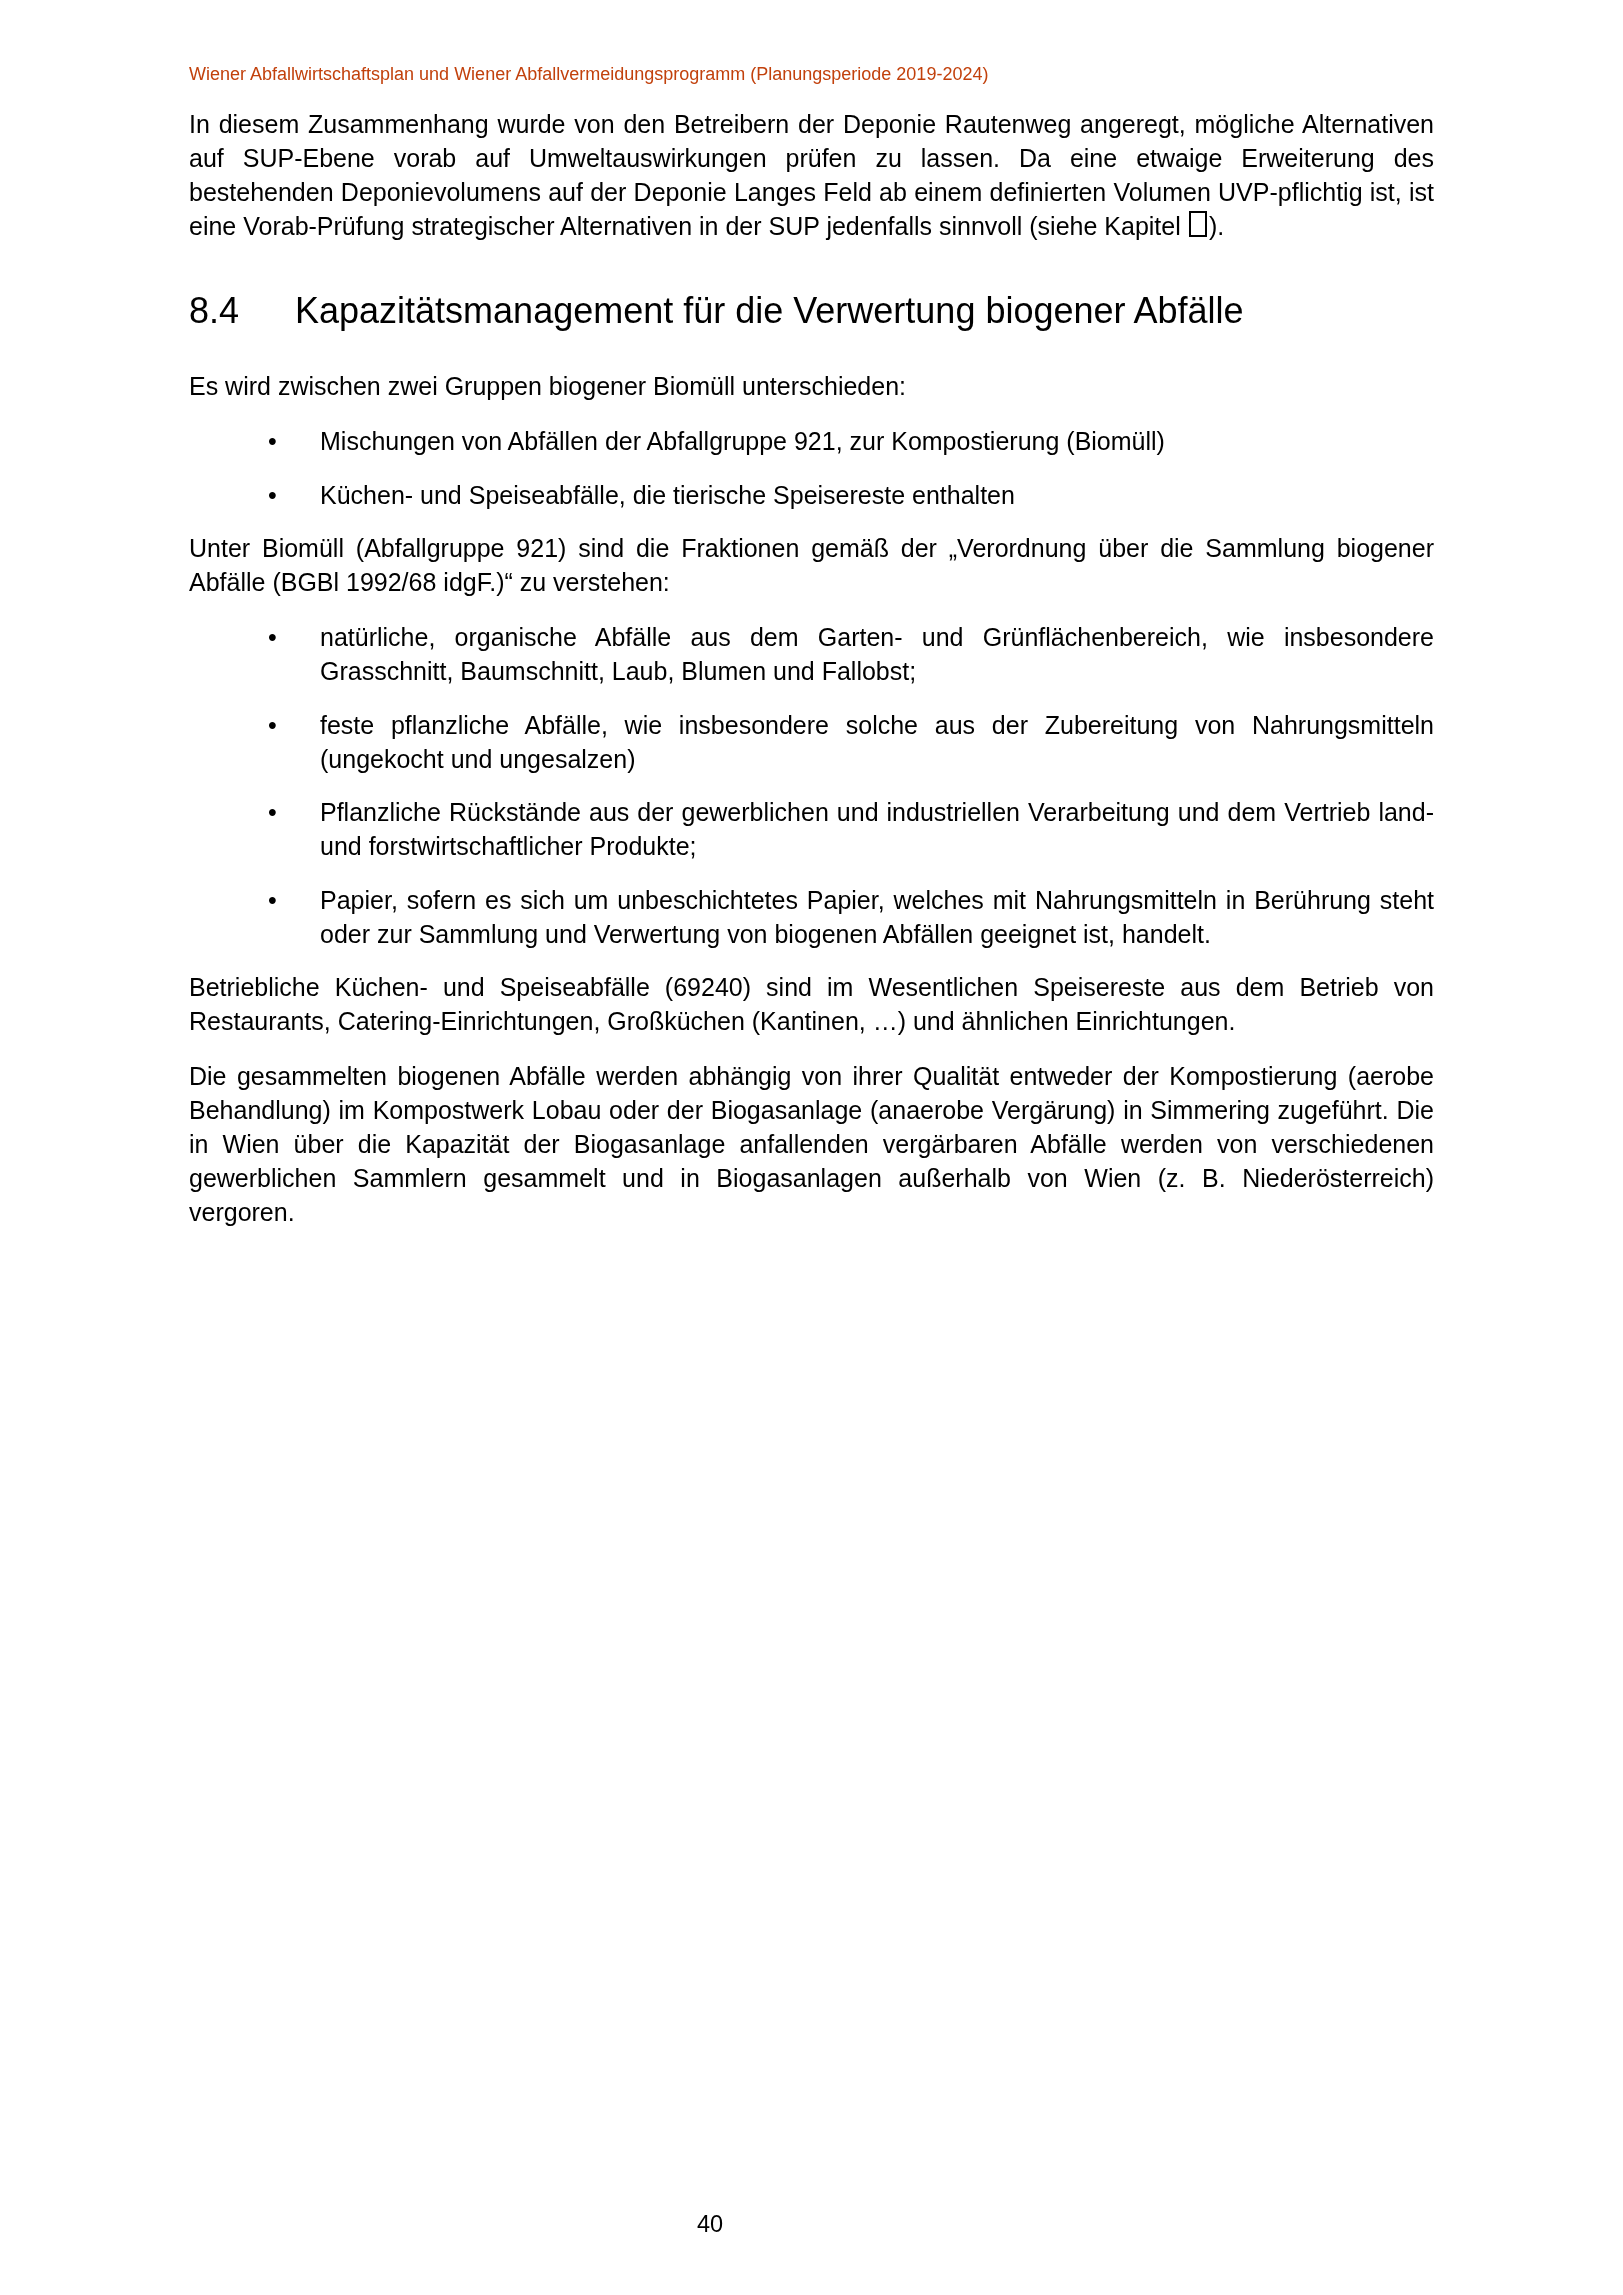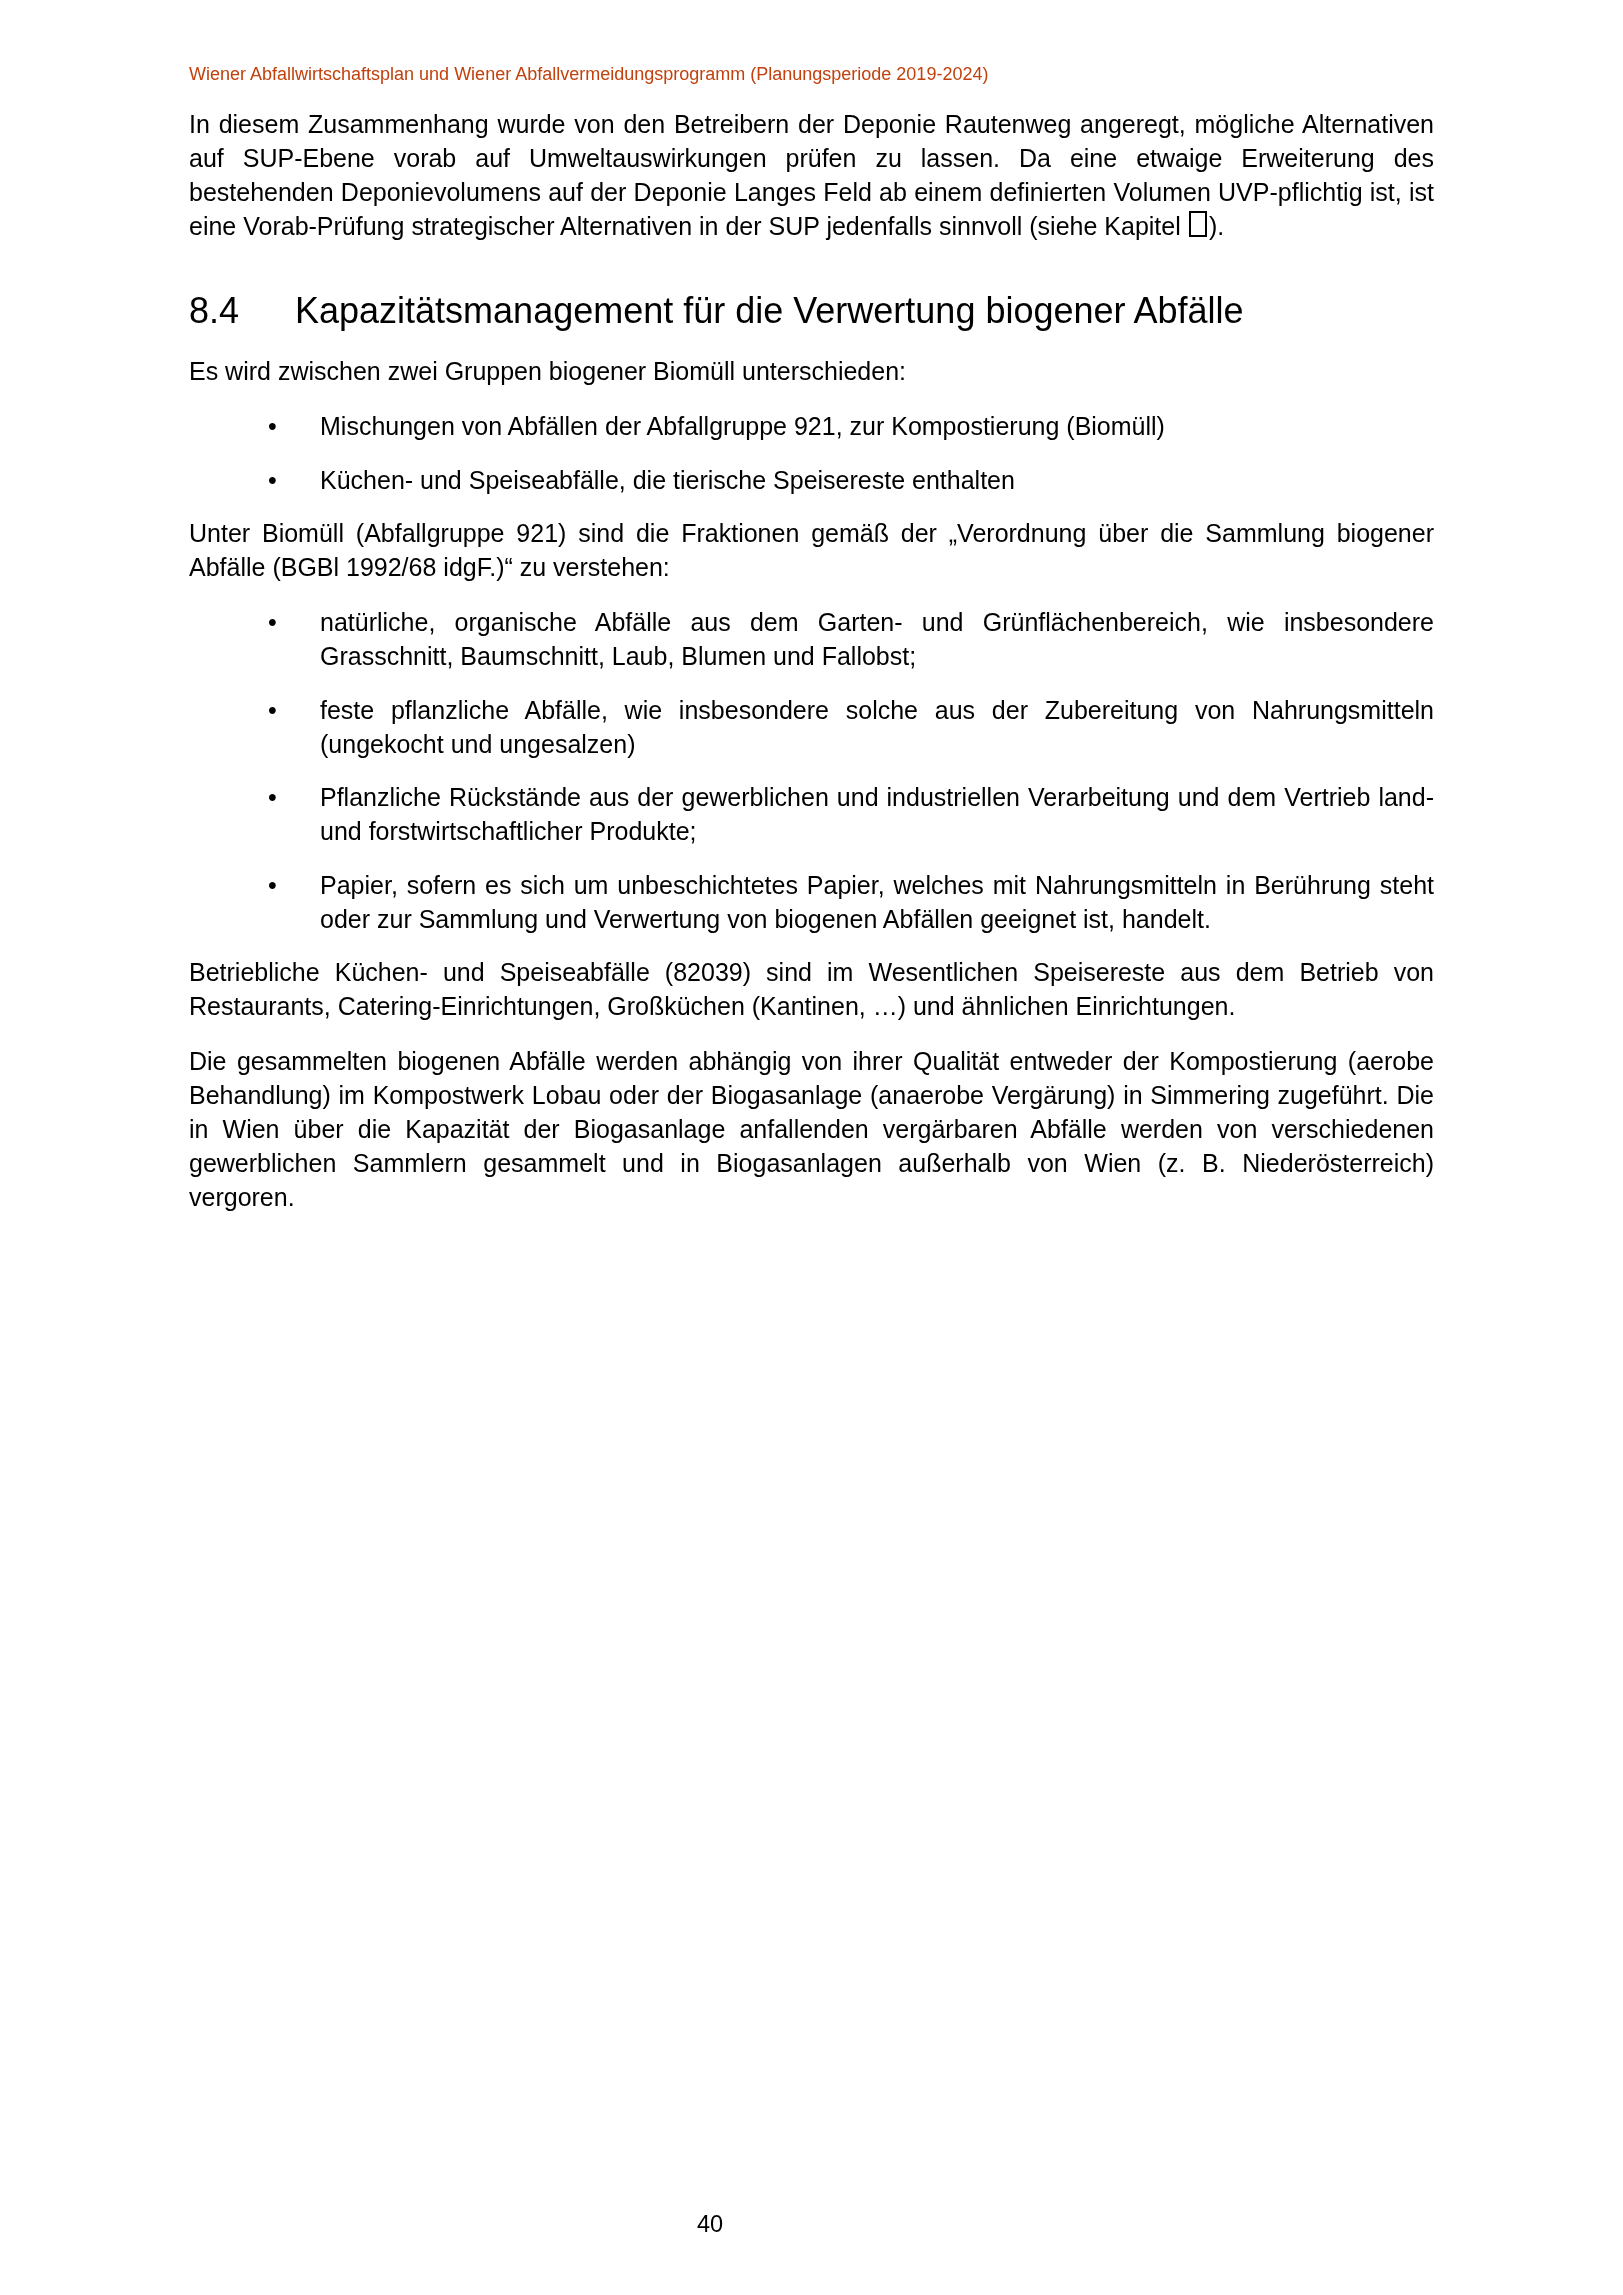--- a/index.html
+++ b/index.html
@@ -35,21 +35,21 @@
   p.body-text {
     font-size: 25px;
     line-height: 34px;
     text-align: justify;
     margin: 0 0 21px 0;
   }
   h2.section-heading {
     font-size: 36px;
     line-height: 45px;
     font-weight: 400;
-    margin: 45px 0 21px 0;
+    margin: 45px 0 36px 0;
     display: flex;
   }
   .section-number {
     display: inline-block;
     width: 106px;
     flex: 0 0 106px;
   }
   .section-title {
     flex: 1;
   }
@@ -119,21 +119,21 @@
 
     <p class="body-text">Unter Biomüll (Abfallgruppe 921) sind die Fraktionen gemäß der „Verordnung über die Sammlung biogener Abfälle (BGBl 1992/68 idgF.)“ zu verstehen:</p>
 
     <ul class="bullet-list">
       <li>natürliche, organische Abfälle aus dem Garten- und Grünflächenbereich, wie insbesondere Grasschnitt, Baumschnitt, Laub, Blumen und Fallobst;</li>
       <li>feste pflanzliche Abfälle, wie insbesondere solche aus der Zubereitung von Nahrungsmitteln (ungekocht und ungesalzen)</li>
       <li>Pflanzliche Rückstände aus der gewerblichen und industriellen Verarbeitung und dem Vertrieb land- und forstwirtschaftlicher Produkte;</li>
       <li>Papier, sofern es sich um unbeschichtetes Papier, welches mit Nahrungsmitteln in Berührung steht oder zur Sammlung und Verwertung von biogenen Abfällen geeignet ist, handelt.</li>
     </ul>
 
-    <p class="body-text">Betriebliche Küchen- und Speiseabfälle (82039) sind im Wesentlichen Speisereste aus dem Betrieb von Restaurants, Catering-Einrichtungen, Großküchen (Kantinen, …) und ähnlichen Einrichtungen.</p>
+    <p class="body-text">Betriebliche Küchen- und Speiseabfälle (69240) sind im Wesentlichen Speisereste aus dem Betrieb von Restaurants, Catering-Einrichtungen, Großküchen (Kantinen, …) und ähnlichen Einrichtungen.</p>
 
     <p class="body-text">Die gesammelten biogenen Abfälle werden abhängig von ihrer Qualität entweder der Kompostierung (aerobe Behandlung) im Kompostwerk Lobau oder der Biogasanlage (anaerobe Vergärung) in Simmering zugeführt. Die in Wien über die Kapazität der Biogasanlage anfallenden vergärbaren Abfälle werden von verschiedenen gewerblichen Sammlern gesammelt und in Biogasanlagen außerhalb von Wien (z. B. Niederösterreich) vergoren.</p>
 
   </div>
 
   <div class="footer">
     <span>40</span>
   </div>
 
 </div>

